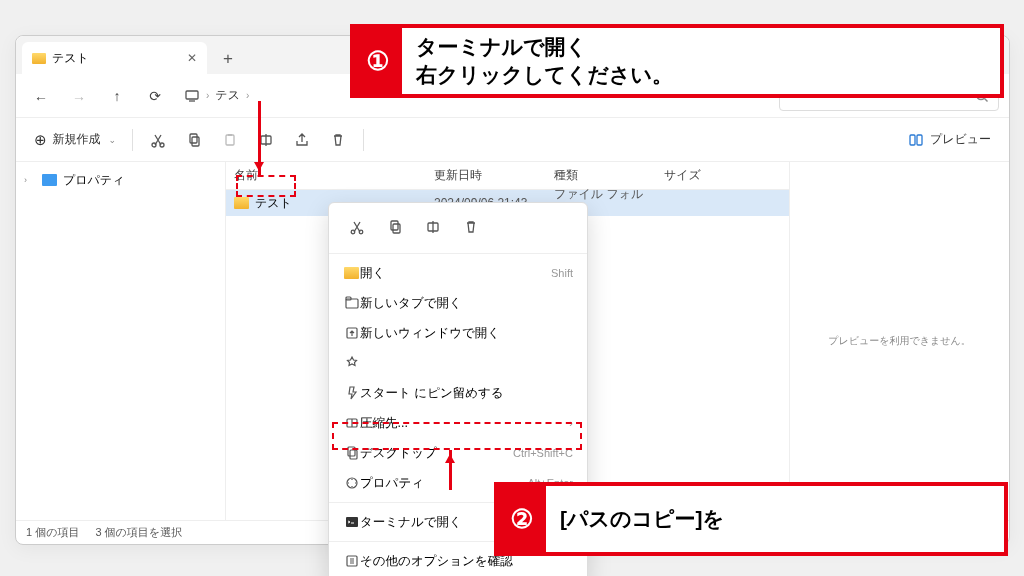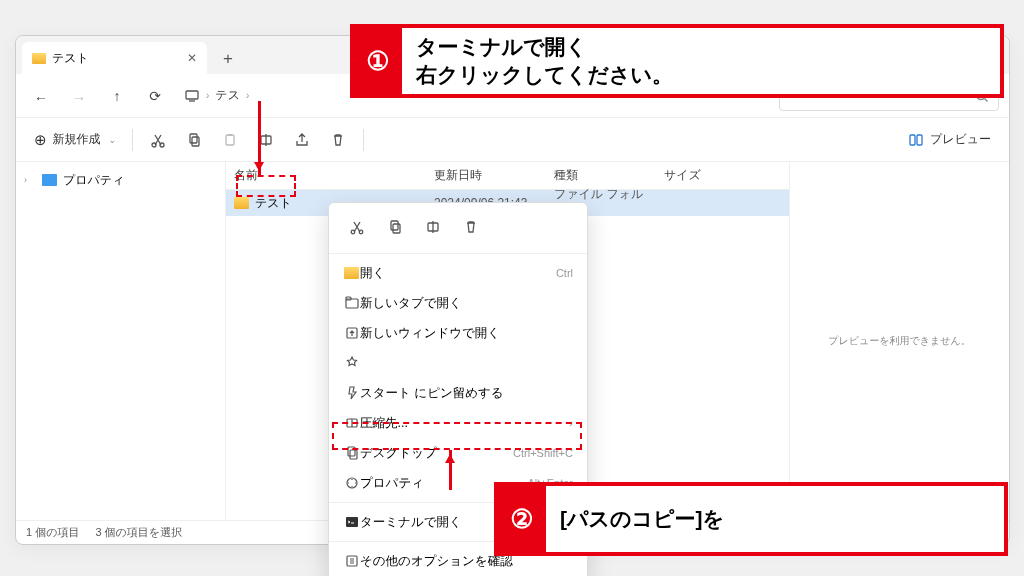--- a/index.html
+++ b/index.html
@@ -221,21 +221,21 @@
           <path d="M4 4h8M6 4V3h4v1M5 4l1 9h4l1-9" fill="none" stroke="#555" stroke-width="1.3"></path>
         </svg>
       </div>
   </div>
   <div class="ctx-sep"></div>
   <div class="ctx-item">
       <span class="ic">
         <span class="folder-ic-sm"></span>
       </span>
       <span>開く</span>
-      <span class="sc">Ctrl</span>
+      <span class="sc">Shift</span>
     </div>
   <div class="ctx-item">
       <span class="ic">
         <svg viewBox="0 0 16 16">
           <rect x="2" y="4" width="12" height="9" rx="1" fill="none" stroke="#555" stroke-width="1.2"></rect>
           <rect x="2" y="2" width="5" height="3" rx="1" fill="none" stroke="#555" stroke-width="1.2"></rect>
         </svg>
       </span>
       <span>新しいタブで開く</span>
     </div>

